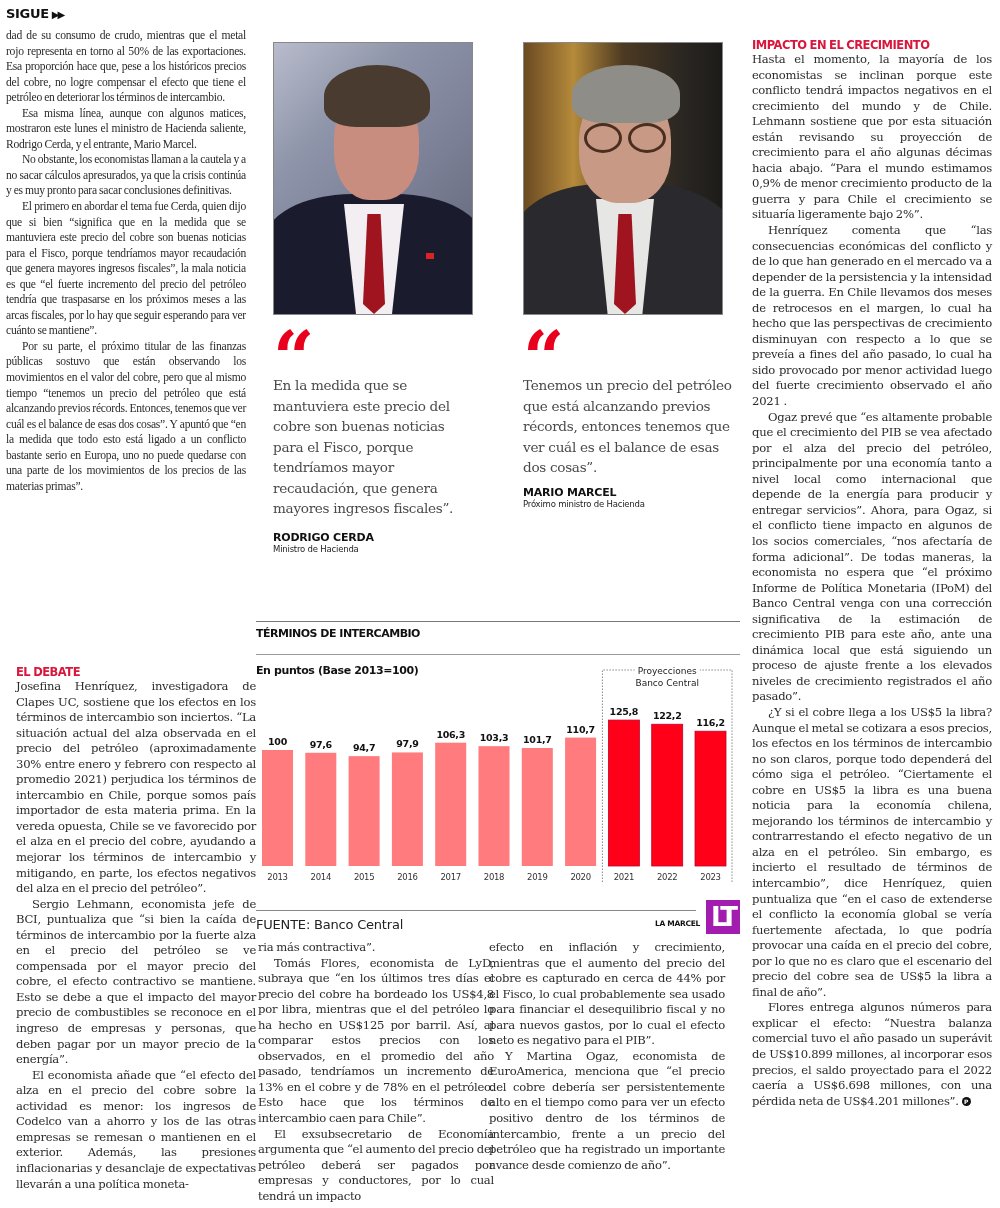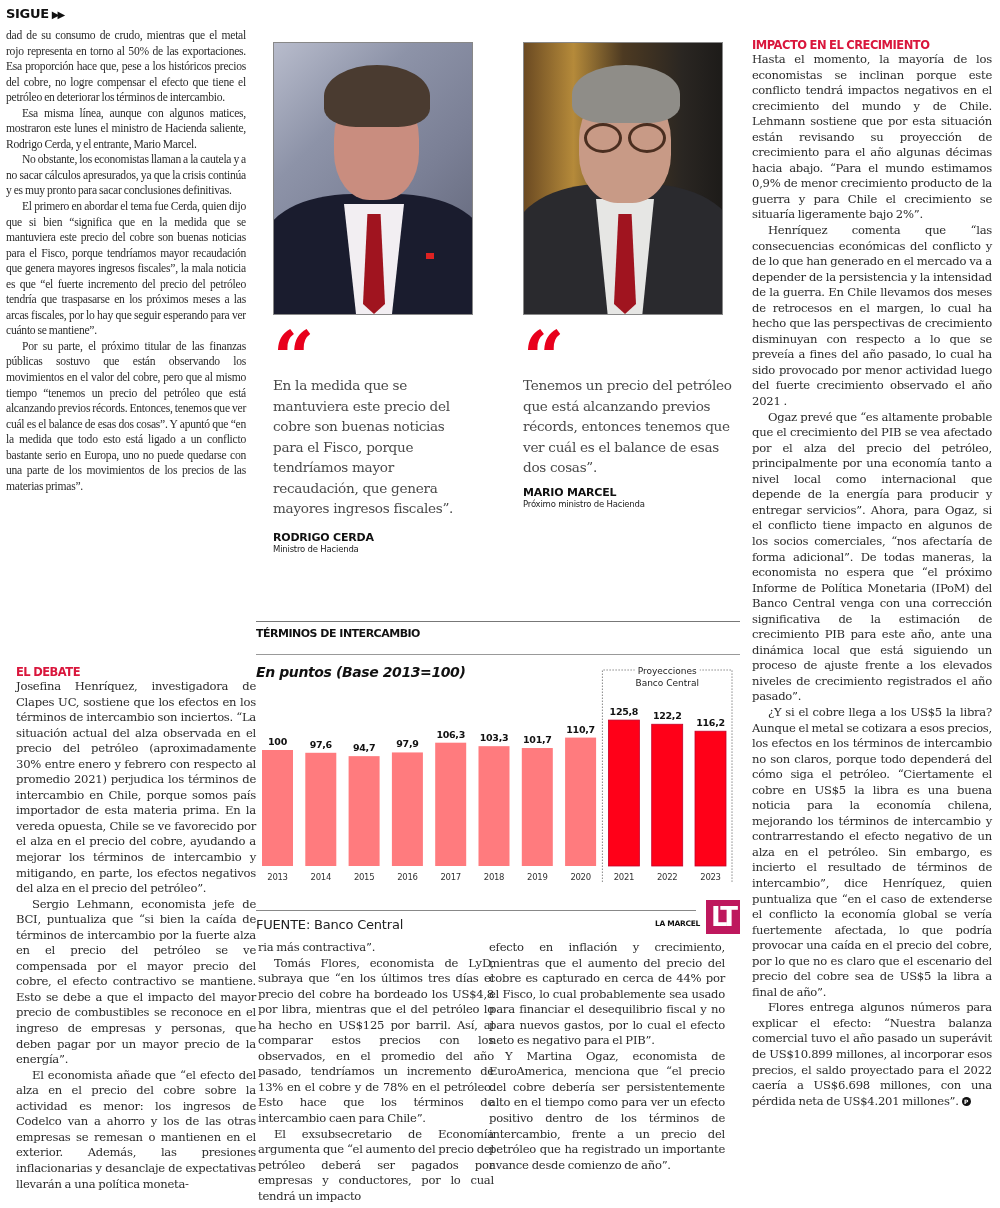--- a/index.html
+++ b/index.html
@@ -37,25 +37,25 @@
   .quote-text { font-family: "DejaVu Serif", serif; font-size: 13.6px; line-height: 20.5px; color: #4a4a4a; letter-spacing: -0.3px; margin-top: 6px; }
   .quote-name { font-family: "DejaVu Sans", sans-serif; font-weight: bold; font-size: 11px; color: #111; margin-top: 12px; letter-spacing: -0.2px; }
   .quote-role { font-family: "DejaVu Sans", sans-serif; font-size: 8.5px; color: #222; letter-spacing: -0.2px; }
   .quote-cerda { left: 273px; top: 333px; width: 200px; }
   .quote-marcel { left: 523px; top: 333px; width: 210px; }
   .quote-marcel .quote-name { margin-top: 8px; }
 
   .chart { position: absolute; left: 256px; top: 620px; width: 484px; height: 315px; font-family: "DejaVu Sans", sans-serif; }
   .chart .rule { position: absolute; left: 0; width: 484px; border-top: 1px solid #777; }
   .chart-title { position: absolute; left: 0; top: 7px; font-weight: bold; font-size: 11px; color: #111; letter-spacing: -0.5px; }
-  .chart-sub { position: absolute; left: 0; top: 44px; font-weight: bold; font-size: 14px; color: #111; letter-spacing: -0.4px; font-style: italic; }
+  .chart-sub { position: absolute; left: 0; top: 44px; font-weight: bold; font-size: 11px; color: #111; letter-spacing: -0.4px; }
   .chart svg { position: absolute; left: 0; top: 0; }
   .chart-source { position: absolute; left: 0; top: 297px; font-size: 13px; color: #222; letter-spacing: -0.2px; }
   .chart-brand { position: absolute; right: 40px; top: 299px; font-size: 7.5px; font-weight: bold; color: #111; letter-spacing: -0.3px; }
-  .chart-logo { position: absolute; right: 0; top: 280px; width: 34px; height: 34px; background: #be185d; color: #fff; font-weight: bold; font-size: 26px; line-height: 34px; text-align: center; letter-spacing: -3px; }
+  .chart-logo { position: absolute; right: 0; top: 280px; width: 34px; height: 34px; background: #a21caf; color: #fff; font-weight: bold; font-size: 26px; line-height: 34px; text-align: center; letter-spacing: -3px; }
   .end-mark { display: inline-block; width: 9px; height: 9px; border-radius: 50%; background: #111; color: #fff; font-family: "DejaVu Sans", sans-serif; font-size: 6px; line-height: 9px; text-align: center; font-weight: bold; vertical-align: middle; text-indent: 0; }
 </style>
 </head>
 <body>
 
 <div class="sigue">
   <span>SIGUE</span><span class="arrows">▶▶</span>
 </div>
 
 <div class="col col-left">

